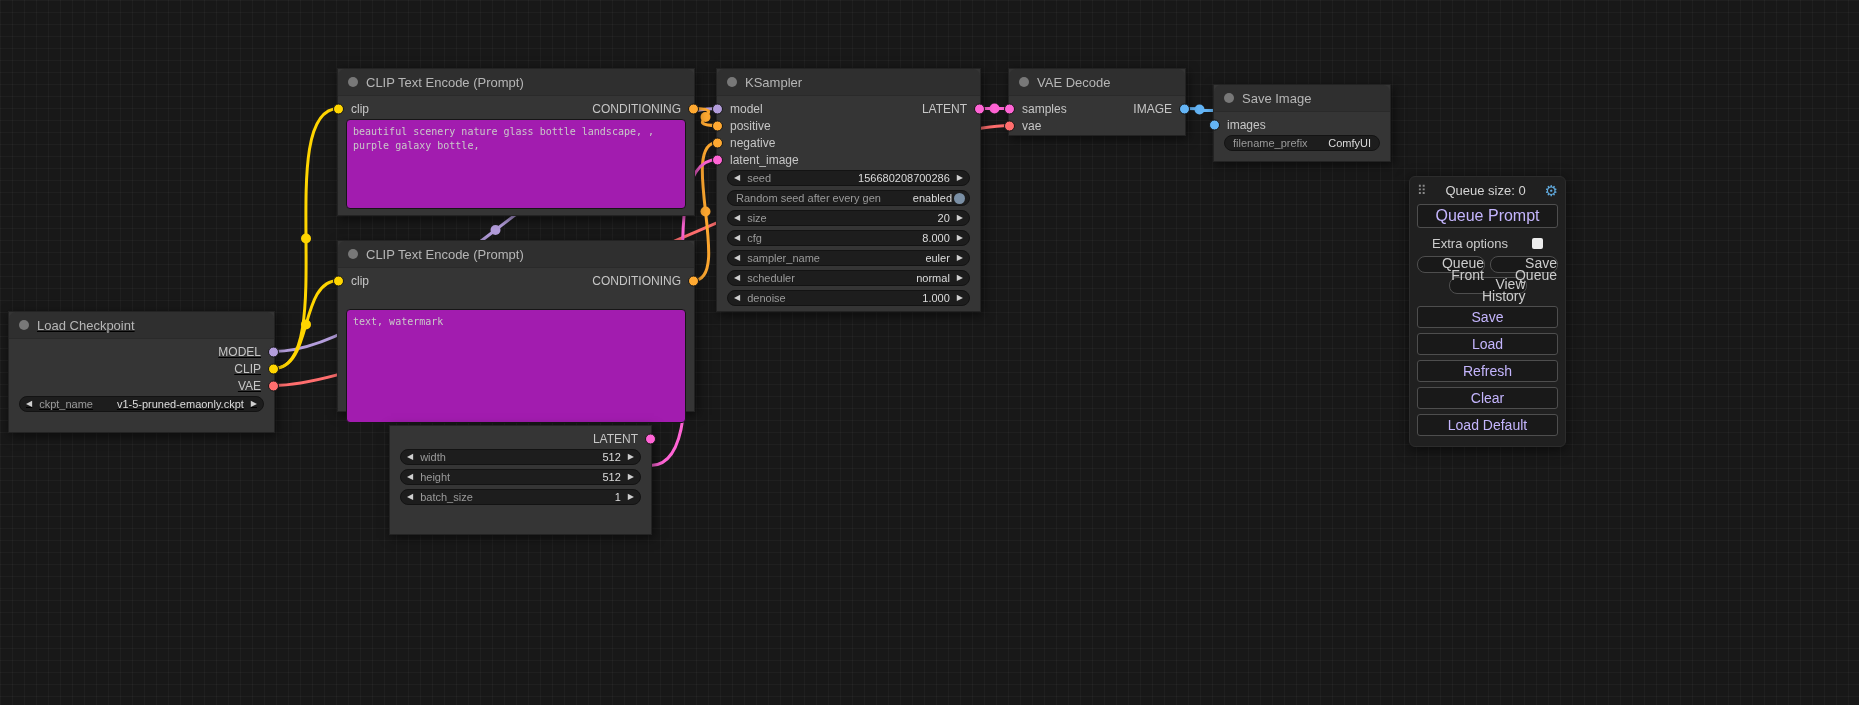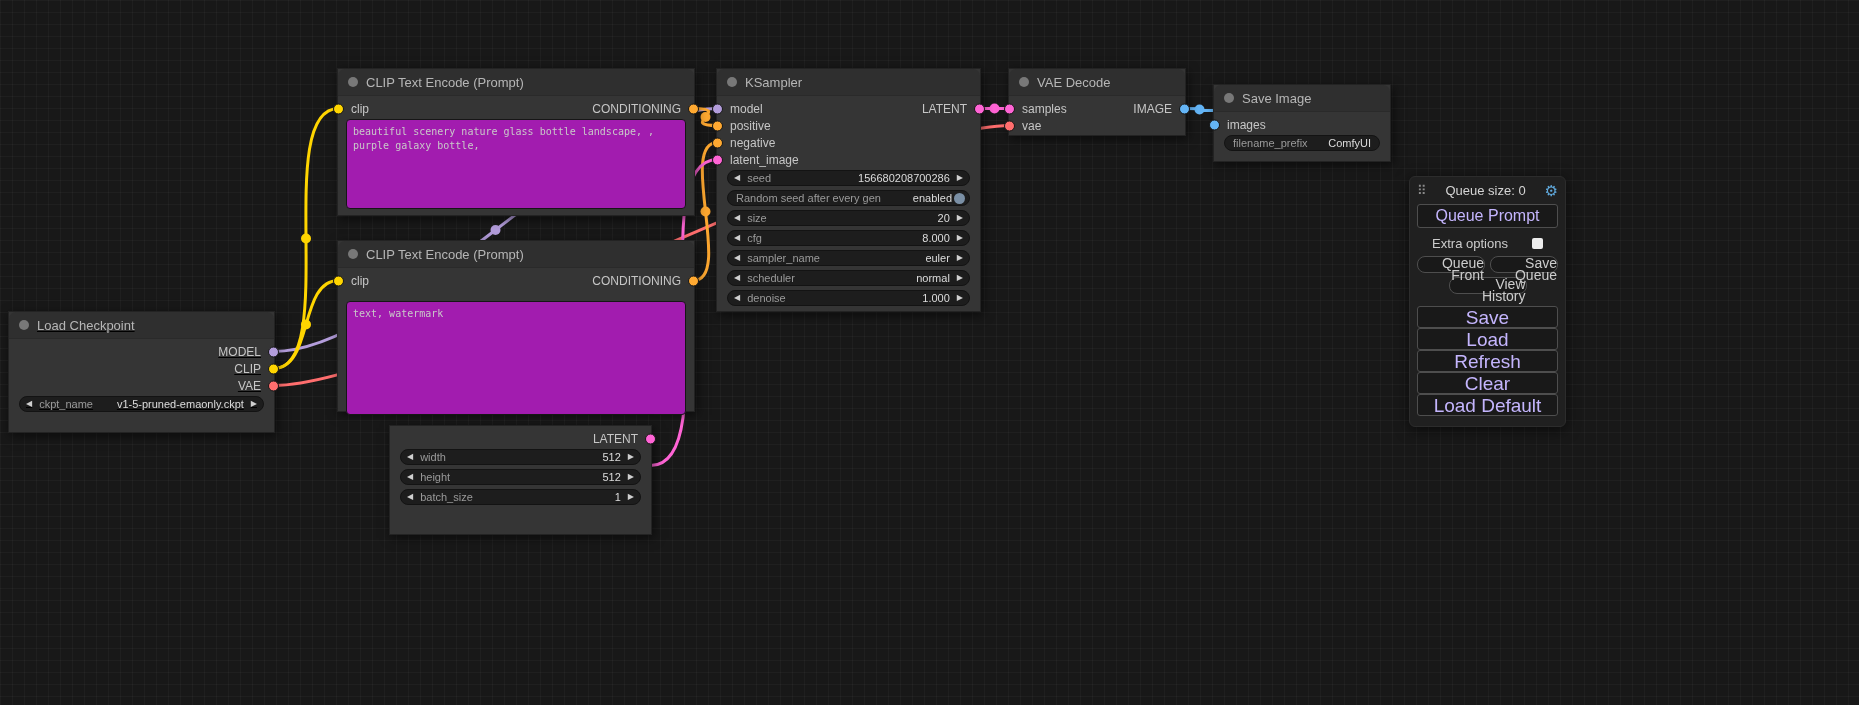--- a/index.html
+++ b/index.html
@@ -84,21 +84,21 @@
     background:#191919;border:1px solid #4e4e4e;border-radius:3px;
     color:#c4b5fd;cursor:pointer;font-family:inherit;box-sizing:border-box;padding:0;
   }
   .qbtn.big{height:24px;font-size:16px;margin-bottom:6px;}
   .extra-row{display:flex;align-items:center;justify-content:center;gap:24px;color:#cccccc;font-size:13px;height:18px;margin-bottom:4px;}
   .checkbox{width:11px;height:11px;background:#ededed;border-radius:2px;display:inline-block;cursor:pointer;}
   .small-row{display:flex;gap:5px;margin-bottom:4px;}
   .small-row .qbtn{flex:1;width:auto;}
   .qbtn.small{height:17px;font-size:14px;border-radius:8px;color:#cccccc;line-height:12px;text-align:right;}
   .qbtn.history{width:78px;margin:0 auto 12px;}
-  .qbtn.med{height:22px;font-size:19px;}
+  .qbtn.med{height:22px;font-size:14px;margin-top:5px;}
 </style>
 </head>
 <body>
 
 <div id="canvas">
   <svg id="link-layer" width="1859" height="705">
       <path d="M 273.5 351.5 C 400.03680294681067 351.5 590.9631970531893 108.5 717.5 108.5" stroke="#B39DDB" stroke-width="3" stroke-linecap="round" fill="none"></path>
       <circle cx="495.5" cy="230" r="5" fill="#B39DDB"></circle>
       <path d="M 273.5 368.5 C 340.500466416287 368.5 271.499533583713 108.5 338.5 108.5" stroke="#FFD500" stroke-width="3" stroke-linecap="round" fill="none"></path>
       <circle cx="306" cy="238.5" r="5" fill="#FFD500"></circle>
@@ -169,21 +169,21 @@
       <span>CLIP Text Encode (Prompt)</span>
     </div>
     <div class="rows">
       <div class="port-row">
         <span class="port-dot in" style="background: rgb(255, 213, 0);"></span>
         <span class="port-label in">clip</span>
         <span class="port-label out">CONDITIONING</span>
         <span class="port-dot out" style="background: rgb(255, 169, 49);"></span>
       </div>
     </div>
-    <div class="prompt-text" style="top:60px;height:114px;">text, watermark</div>
+    <div class="prompt-text" style="top:68px;height:114px;">text, watermark</div>
   </div>
 
   <div class="node" style="left:389px;top:425px;width:263px;height:110px;">
     <div class="rows">
       <div class="port-row">
         <span class="port-label out">LATENT</span>
         <span class="port-dot out" style="background: rgb(255, 100, 213);"></span>
       </div>
     </div>
     <div class="widgets">

